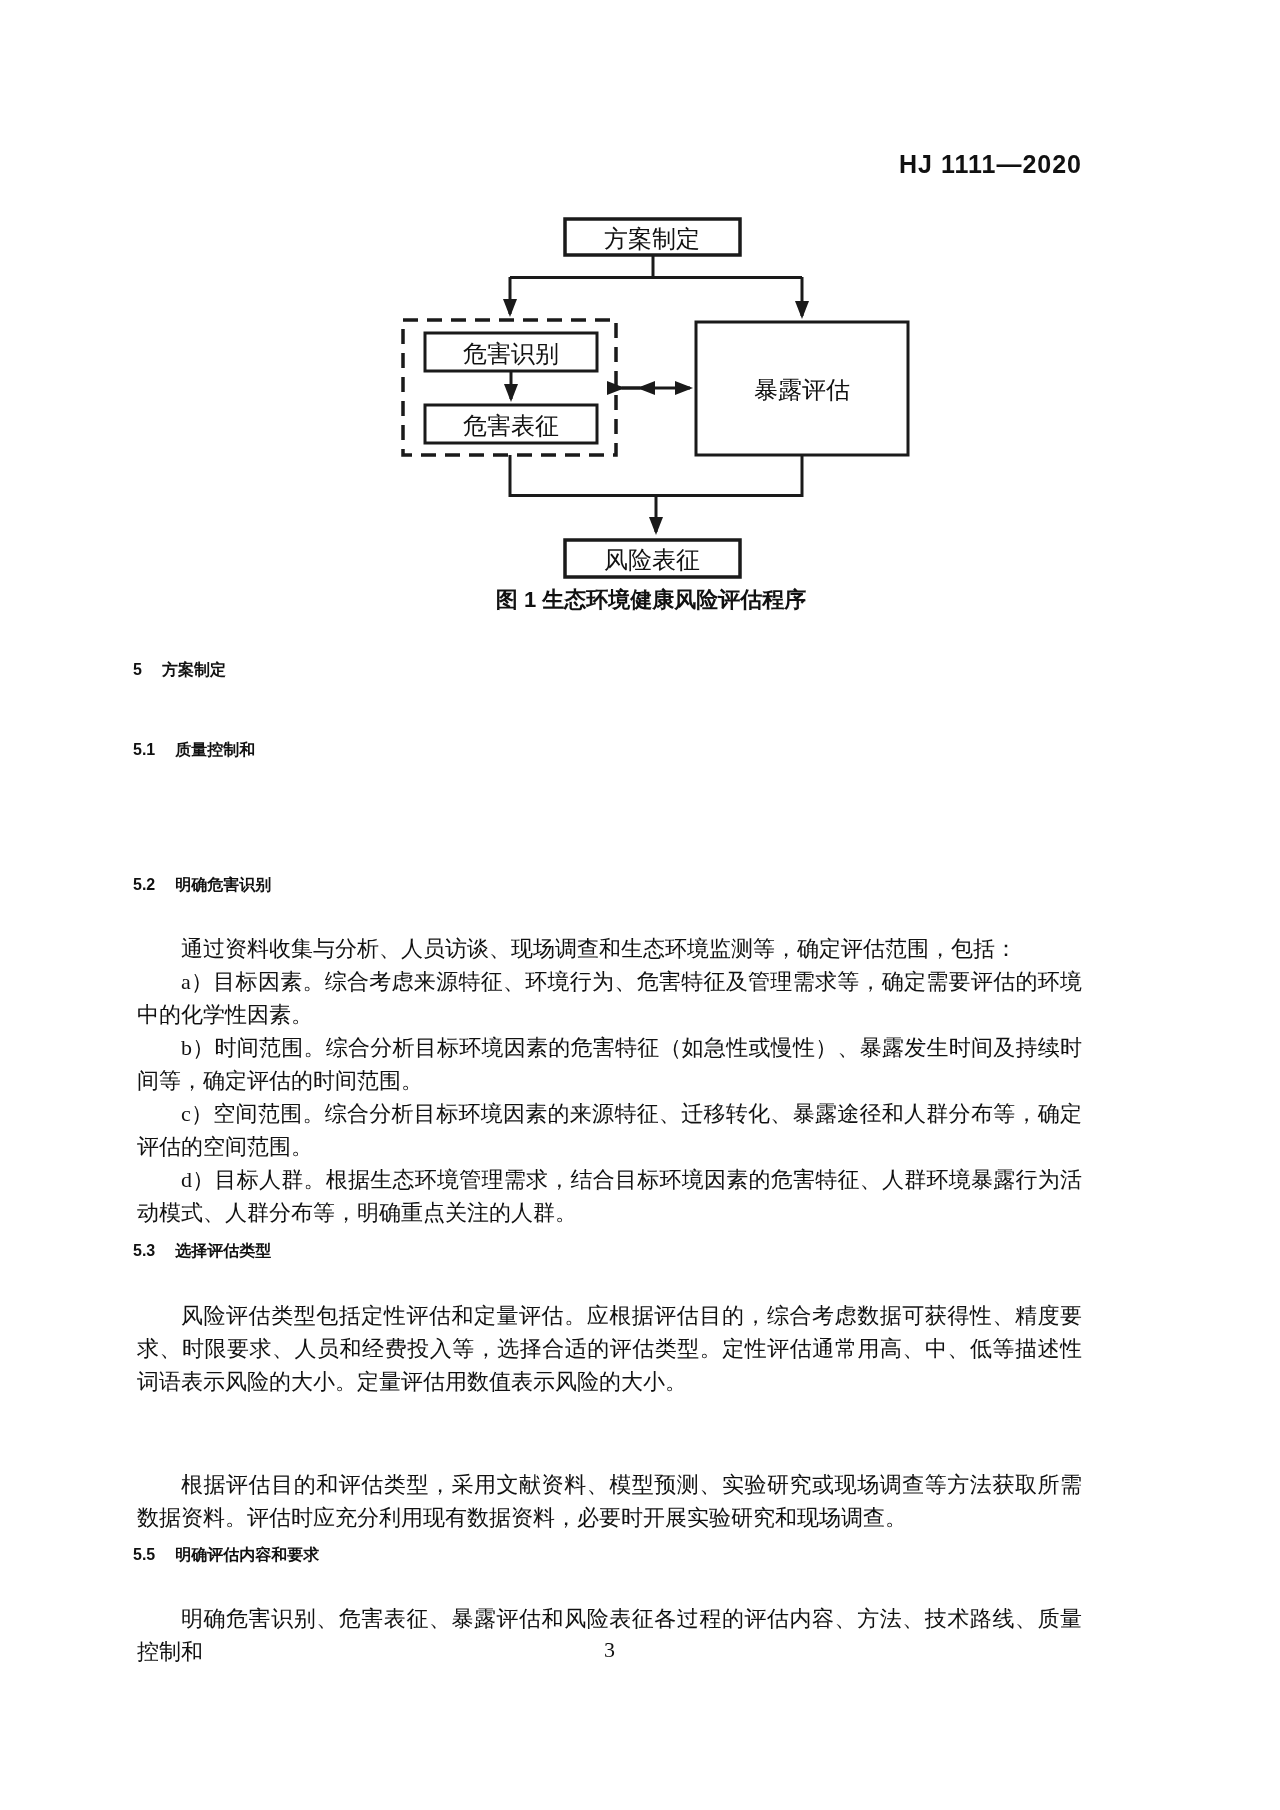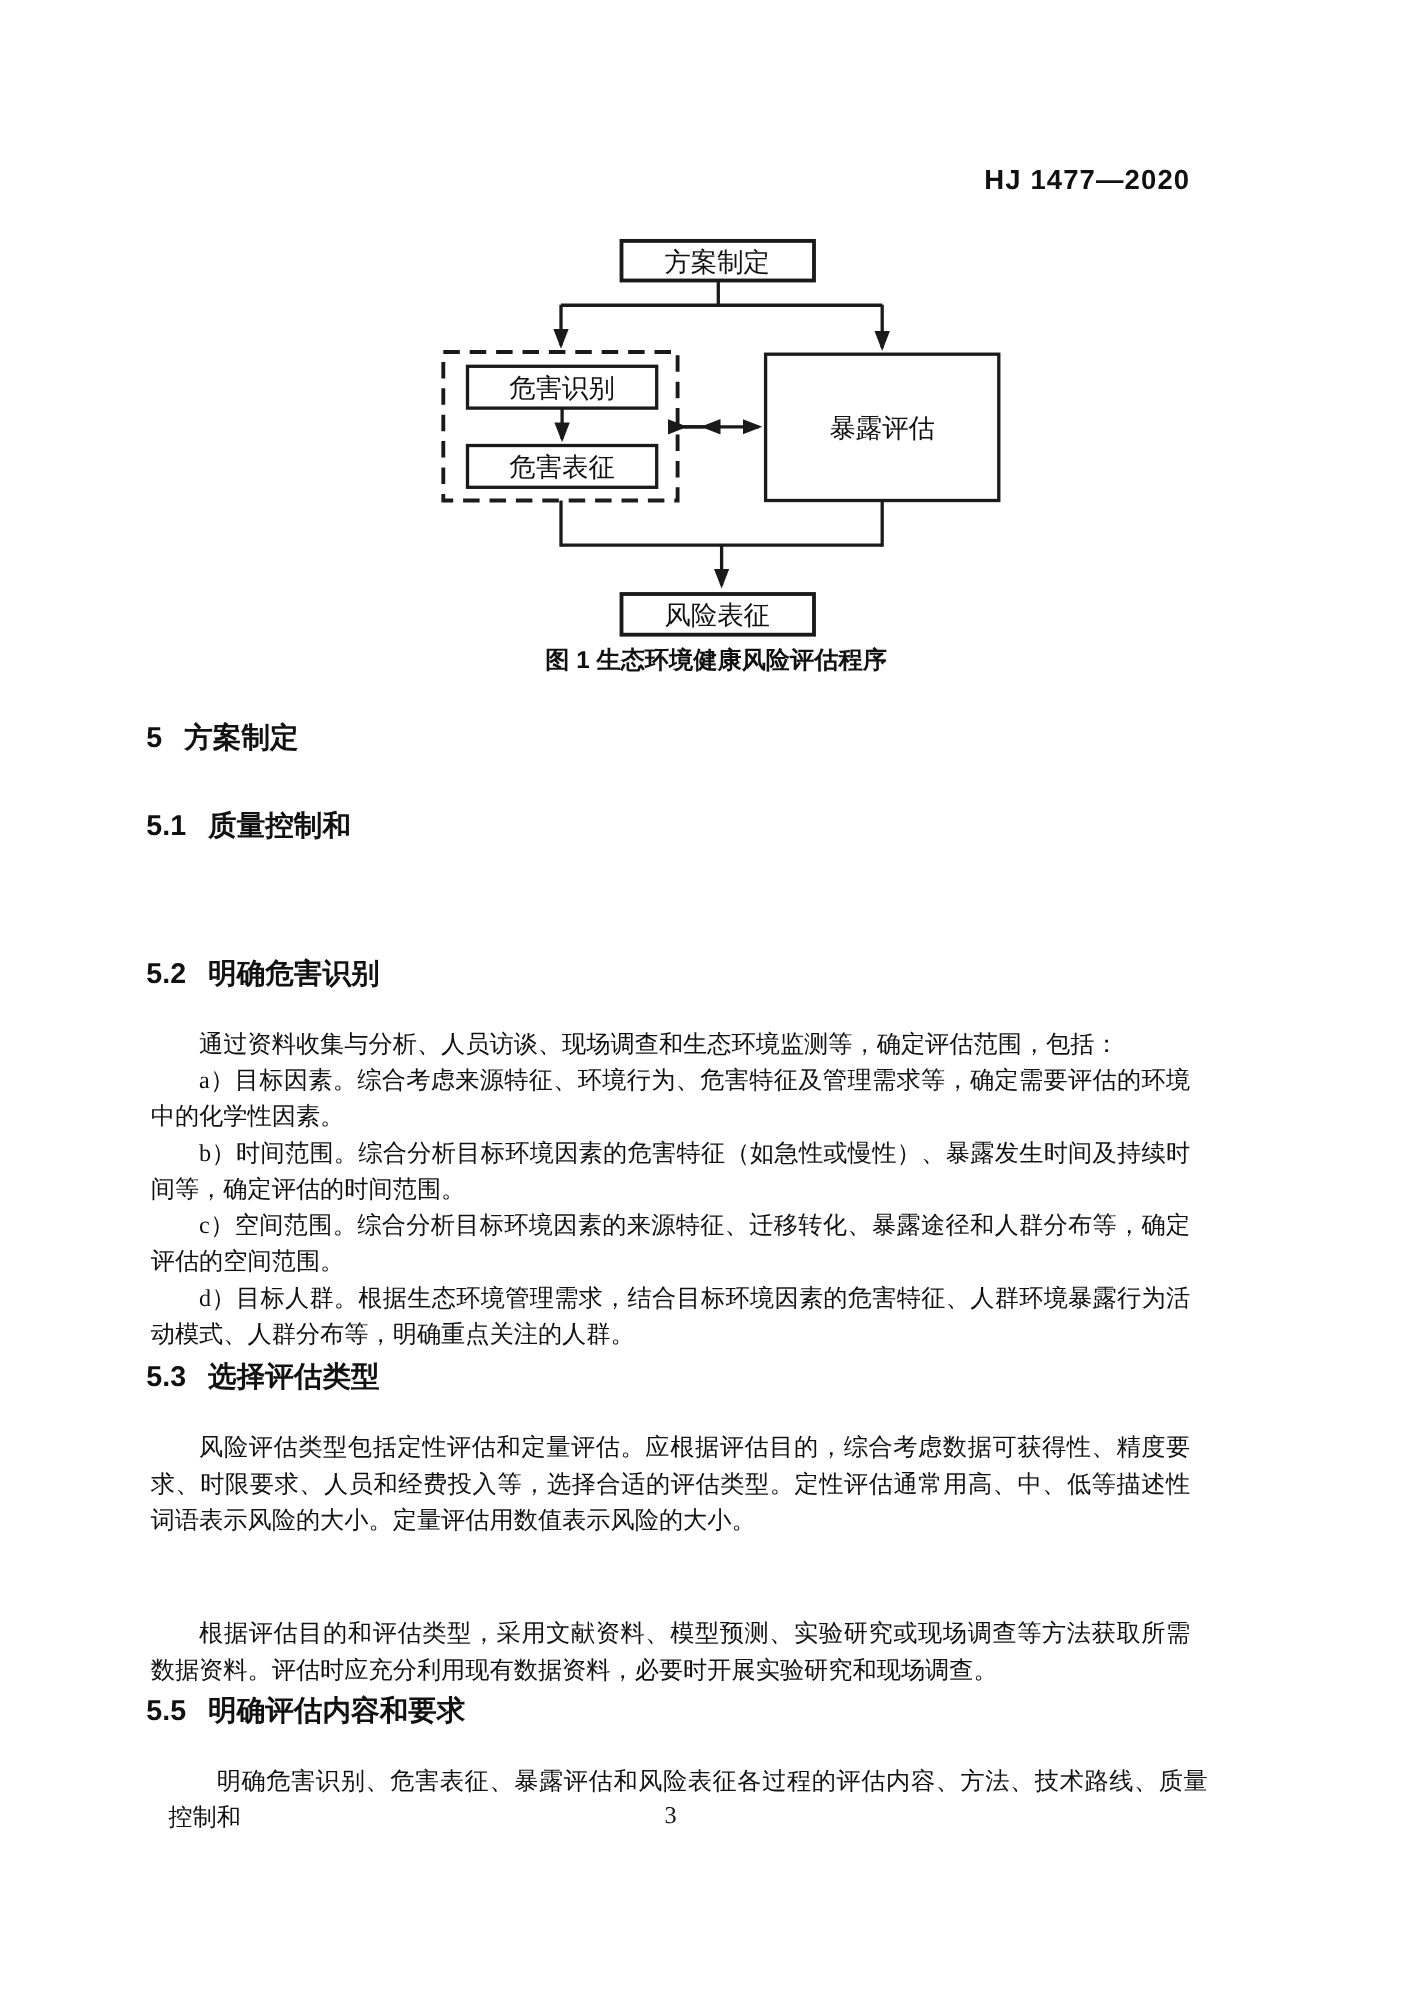--- a/index.html
+++ b/index.html
@@ -23,21 +23,21 @@
   }
   .fig-caption{
     position:absolute;top:585px;left:391px;width:520px;
     text-align:center;
     font-family:"Liberation Sans","DejaVu Sans",sans-serif;
     font-weight:700;font-size:22px;
   }
   .heading{
     position:absolute;left:133px;width:949px;
     font-family:"Liberation Sans","DejaVu Sans",sans-serif;
-    font-weight:700;font-size:26px;line-height:28px;
+    font-weight:700;font-size:16px;line-height:28px;
     white-space:nowrap;
   }
   .heading .num{margin-right:20px;}
   .para{
     position:absolute;left:137px;width:945px;
     font-size:22px;line-height:33px;
     text-align:justify;
     text-indent:2em;
   }
   .page-number{
@@ -52,21 +52,21 @@
     font-family:"Liberation Serif","DejaVu Serif",serif;
     font-size:24px;fill:#111;
     text-anchor:middle;dominant-baseline:central;
   }
 </style>
 </head>
 <body>
 
 <div class="page">
 
-  <div class="doc-number">HJ 1477—2020</div>
+  <div class="doc-number">HJ 1111—2020</div>
 
   <svg class="flowchart" width="600" height="400" viewBox="340 200 600 400">
     <defs>
       <marker id="arw" markerUnits="userSpaceOnUse" markerWidth="20" markerHeight="16" refX="15" refY="7" orient="auto">
         <path d="M0,0 L18,7 L0,14 Z" fill="#1a1a1a"></path>
       </marker>
     </defs>
 
     <line class="ln" x1="653" y1="255" x2="653" y2="279"></line>
     <line class="ln" x1="510" y1="277.5" x2="802" y2="277.5"></line>
@@ -120,17 +120,17 @@
   <div class="heading" style="top:1237px;">
     <span class="num">5.3</span><span>选择评估类型</span>
   </div>
   <p class="para" style="top:1277px;">风险评估类型包括定性评估和定量评估。应根据评估目的，综合考虑数据可获得性、精度要求、时限要求、人员和经费投入等，选择合适的评估类型。定性评估通常用高、中、低等描述性词语表示风险的大小。定量评估用数值表示风险的大小。</p>
 
   <p class="para" style="top:1446px;">根据评估目的和评估类型，采用文献资料、模型预测、实验研究或现场调查等方法获取所需数据资料。评估时应充分利用现有数据资料，必要时开展实验研究和现场调查。</p>
 
   <div class="heading" style="top:1541px;">
     <span class="num">5.5</span><span>明确评估内容和要求</span>
   </div>
-  <p class="para" style="top:1580px;margin-left:16px;">明确危害识别、危害表征、暴露评估和风险表征各过程的评估内容、方法、技术路线、质量控制和</p>
+  <p class="para" style="top:1580px;">明确危害识别、危害表征、暴露评估和风险表征各过程的评估内容、方法、技术路线、质量控制和</p>
 
   <div class="page-number">3</div>
 
 </div>
 
 </body></html>

